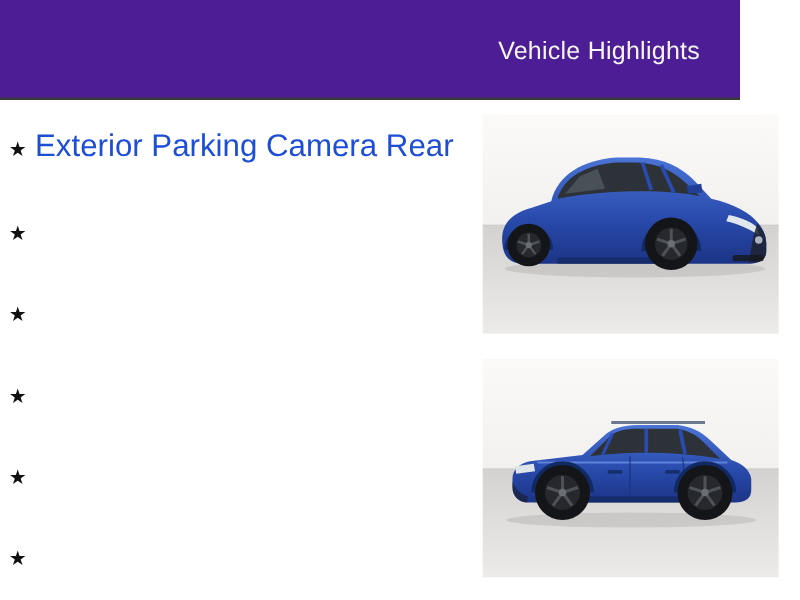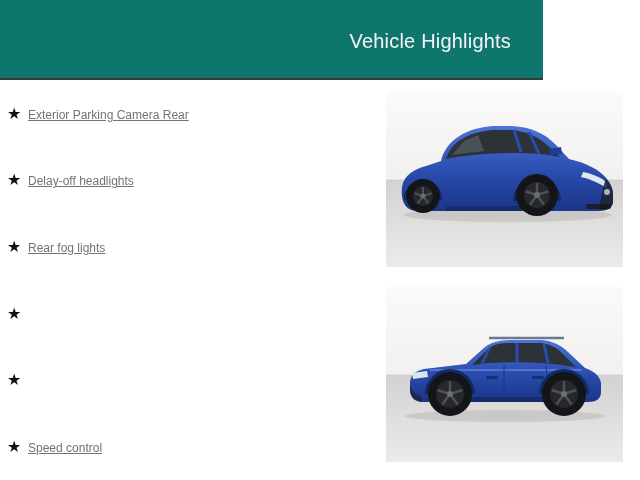--- a/index.html
+++ b/index.html
@@ -5,22 +5,22 @@
   html, body { margin: 0; padding: 0; }
   body {
     width: 640px; height: 480px;
     background: #ffffff;
     font-family: "Liberation Sans", sans-serif;
     position: relative;
     overflow: hidden;
   }
   .header {
     position: absolute; top: 0; left: 0;
-    width: 543px; height: 80px;
-    background: #0f766e;
+    width: 592px; height: 80px;
+    background: #4c1d95;
     display: flex; align-items: center; justify-content: flex-end;
     box-sizing: border-box;
     padding-right: 32px;
     border-bottom: 2px solid #3a3a3a;
   }
   .header-title {
     color: #f5f5f5;
     font-size: 20px;
     letter-spacing: 0.2px;
     padding-top: 4px;
@@ -35,23 +35,22 @@
     display: flex; align-items: baseline;
     padding-left: 7px;
   }
   .feature-bullet {
     font-size: 16px;
     color: #111111;
     width: 21px;
     flex: 0 0 21px;
   }
   .feature-label {
-    font-size: 12px;
-    color: #737373;
-    text-decoration: underline;
+    font-size: 25px;
+    color: #1d4ed8;
   }
   .photo {
     position: absolute; left: 386px;
     width: 237px; height: 175px;
   }
   .photo-1 { top: 92px; }
   .photo-2 { top: 287px; }
   .photo svg { display: block; width: 237px; height: 175px; }
 </style>
 </head>
@@ -61,35 +60,32 @@
   <span class="header-title">Vehicle Highlights</span>
 </div>
 
 <div class="feature-list">
   <div class="feature-item">
     <span class="feature-bullet">★</span>
     <span class="feature-label">Exterior Parking Camera Rear</span>
   </div>
   <div class="feature-item">
     <span class="feature-bullet">★</span>
-    <span class="feature-label">Delay-off headlights</span>
-  </div>
-  <div class="feature-item">
-    <span class="feature-bullet">★</span>
-    <span class="feature-label">Rear fog lights</span>
-  </div>
-  <div class="feature-item">
-    <span class="feature-bullet">★</span>
-  </div>
-  <div class="feature-item">
-    <span class="feature-bullet">★</span>
-  </div>
-  <div class="feature-item">
-    <span class="feature-bullet">★</span>
-    <span class="feature-label">Speed control</span>
+  </div>
+  <div class="feature-item">
+    <span class="feature-bullet">★</span>
+  </div>
+  <div class="feature-item">
+    <span class="feature-bullet">★</span>
+  </div>
+  <div class="feature-item">
+    <span class="feature-bullet">★</span>
+  </div>
+  <div class="feature-item">
+    <span class="feature-bullet">★</span>
   </div>
 </div>
 
 <div class="photo photo-1" aria-label="blue SUV front three-quarter view facing right">
   <svg viewBox="0 0 237 175" xmlns="http://www.w3.org/2000/svg">
     <defs>
       <linearGradient id="wall1" x1="0" y1="0" x2="0" y2="1">
         <stop offset="0" stop-color="#fbfaf9"></stop>
           <stop offset="1" stop-color="#f1f0ee"></stop>
       </linearGradient>

